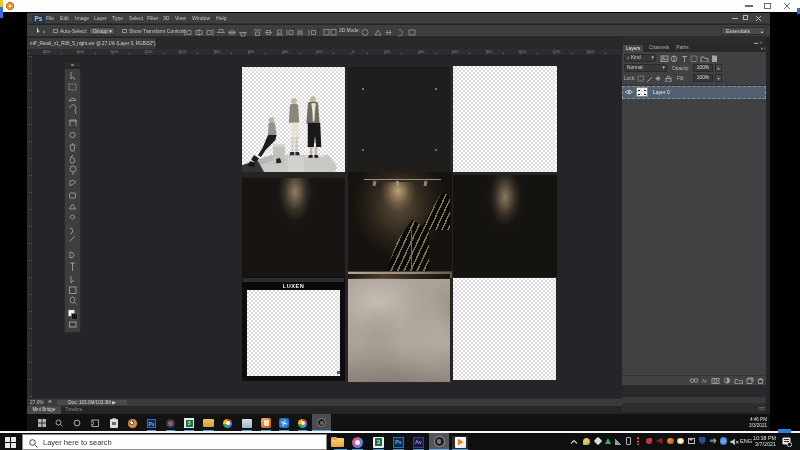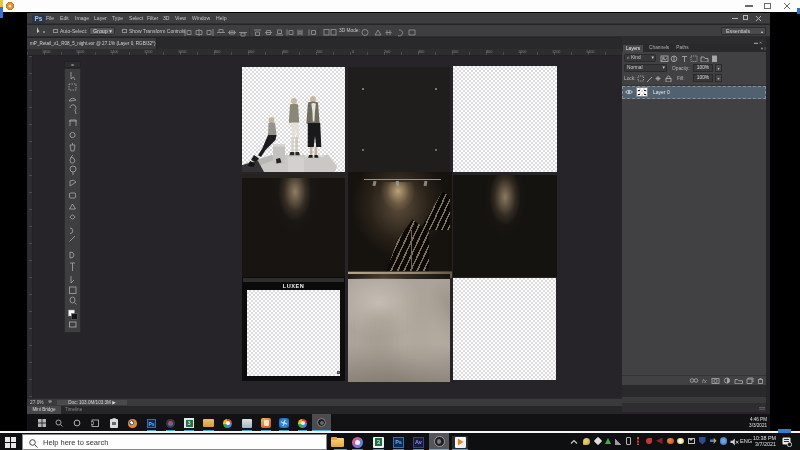--- a/index.html
+++ b/index.html
@@ -428,21 +428,21 @@
         <rect x="6" y="0" width="5" height="5" fill="#e8e8e8"></rect>
         <rect x="0" y="6" width="5" height="5" fill="#e8e8e8"></rect>
         <rect x="6" y="6" width="5" height="5" fill="#e8e8e8"></rect>
       </svg>
 
     <div class="abs" style="left:22px;top:0.5px;width:305px;height:16px;background:#fefefe;border:1px solid #888;">
       <svg class="abs" style="left:6px;top:4px;" width="9" height="9">
           <circle cx="3.5" cy="3.5" r="2.8" fill="none" stroke="#444" stroke-width="1"></circle>
           <path d="M5.8 5.8 L8.5 8.5" stroke="#444" stroke-width="1"></path>
         </svg>
-      <div class="abs" style="left:20px;top:3.5px;color:#333;font-size:7.5px;">Help here to search</div>
+      <div class="abs" style="left:20px;top:3.5px;color:#333;font-size:7.5px;">Layer here to search</div>
     </div>
 
     <div class="abs" style="left:331px;top:5px;width:13px;height:9px;background:linear-gradient(#f8d27a,#e8a93a);border-radius:1px;">
         <div style="position:absolute;left:0;top:-1.5px;width:6px;height:3px;background:#e8a93a;border-radius:1px 1px 0 0;"></div>
       </div>
     <div class="abs" style="left:352px;top:3.5px;width:11px;height:11px;background:conic-gradient(from 30deg,#5a8adf 0 33%, #9a67c5 0 66%, #d85a8a 0);border-radius:50%;">
         <div style="position:absolute;left:3px;top:3px;width:5px;height:5px;background:#f0f0f0;border-radius:50%;"></div>
       </div>
     <div class="abs" style="left:373px;top:3.5px;width:11px;height:11px;background:#f2f2f2;border-radius:1px;">
         <div style="position:absolute;left:2px;top:1.5px;width:7px;height:8px;background:#1e7145;color:#fff;font-size:6px;line-height:8px;text-align:center;">3</div>

